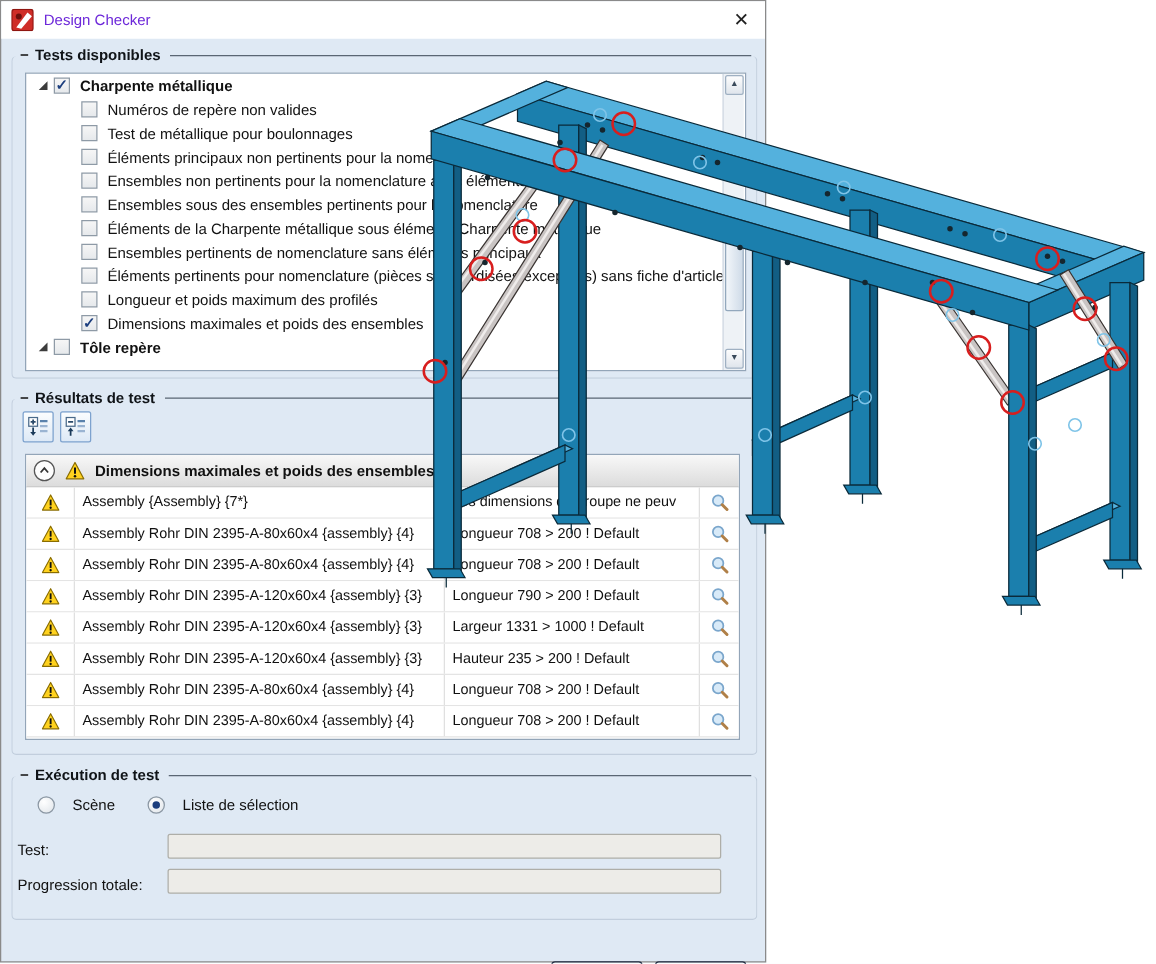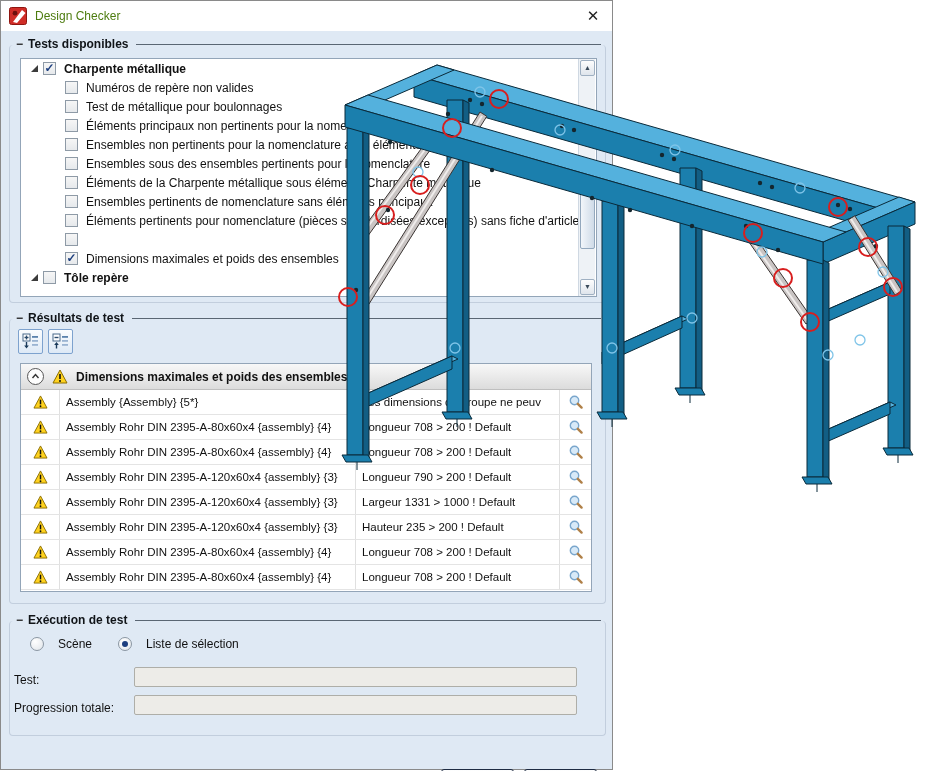--- a/index.html
+++ b/index.html
@@ -5,21 +5,21 @@
   * { margin:0; padding:0; box-sizing:border-box; }
   html,body { width:925px; height:771px; background:#ffffff; overflow:hidden;
               font-family:"Liberation Sans", sans-serif; font-size:12px; color:#111; position:relative; }
 
   
   .dialog { position:absolute; left:0; top:0; width:613px; height:770px;
             background:#dfe9f4; border:1px solid #8a8a8a; }
   .titlebar { position:absolute; left:0; top:0; width:100%; height:30px; background:#ffffff;
               display:flex; align-items:center; padding:0 8px; }
   .titlebar .ticon { width:18px; height:18px; margin-right:8px; flex:0 0 auto; }
-  .titlebar .ttext { font-size:12px; color:#4d7c0f; }
+  .titlebar .ttext { font-size:12px; color:#6d28d9; }
   .tclose { margin-left:auto; font-size:15px; color:#222; width:22px; text-align:center; cursor:default; }
 
   
   .groupbox { position:absolute; border:1px solid #c2cedd; border-top:none; border-radius:4px; }
   .group-hd { position:absolute; top:-8px; left:4px; right:4px; display:flex; align-items:center;
               font-weight:bold; color:#101418; white-space:nowrap; }
   .group-hd .gmin { padding:0 5px 0 2px; font-weight:bold; color:#222; }
   .group-hd .gline { flex:1; border-top:1px solid #5a6673; margin-left:8px; margin-top:1px; }
   .g-tests { left:8px; top:44px; width:597px; height:258px; }
   .g-results { left:8px; top:318px; width:597px; height:285px; }
@@ -153,20 +153,21 @@
             <span class="tlabel">Ensembles pertinents de nomenclature sans éléments principaux</span>
           </div>
           <div class="trow">
             <span class="tind" style="width: 38px;"></span>
             <span class="cb"></span>
             <span class="tlabel">Éléments pertinents pour nomenclature (pièces standardisées exceptées) sans fiche d'article</span>
           </div>
           <div class="trow">
             <span class="tind" style="width: 38px;"></span>
             <span class="cb"></span>
+            <span class="tlabel">Longueur et poids maximum des profilés</span>
           </div>
           <div class="trow">
             <span class="tind" style="width: 38px;"></span>
             <span class="cb checked">✓</span>
             <span class="tlabel">Dimensions maximales et poids des ensembles</span>
           </div>
           <div class="trow tbold">
             <span class="tind" style="width: 2px;"></span>
             <span class="texp">
               <span class="tri"></span>
@@ -230,21 +231,21 @@
       </div>
       <div id="results-rows">
           <div class="rrow">
             <span class="c-icon">
               <svg width="15" height="14" viewBox="0 0 16 15">
                 <path d="M8 1 L15 14 L1 14 Z" fill="#ffd21e" stroke="#8a6d00" stroke-linejoin="round"></path>
                 <rect x="7.2" y="5" width="1.6" height="5" fill="#111"></rect>
                 <circle cx="8" cy="12" r="1" fill="#111"></circle>
               </svg>
             </span>
-            <div class="c-name">Assembly {Assembly} {5*}</div>
+            <div class="c-name">Assembly {Assembly} {7*}</div>
             <div class="c-msg">Les dimensions du groupe ne peuv</div>
             <span class="c-mag">
               <svg width="16" height="16" viewBox="0 0 16 16">
                 <circle cx="6.5" cy="6.5" r="4.2" fill="#d8eaf8" stroke="#7aa6cc" stroke-width="1.4"></circle>
                 <line x1="9.8" y1="9.8" x2="13.6" y2="13.6" stroke="#b08048" stroke-width="2.4" stroke-linecap="round"></line>
               </svg>
             </span>
           </div>
           <div class="rrow">
             <span class="c-icon">

